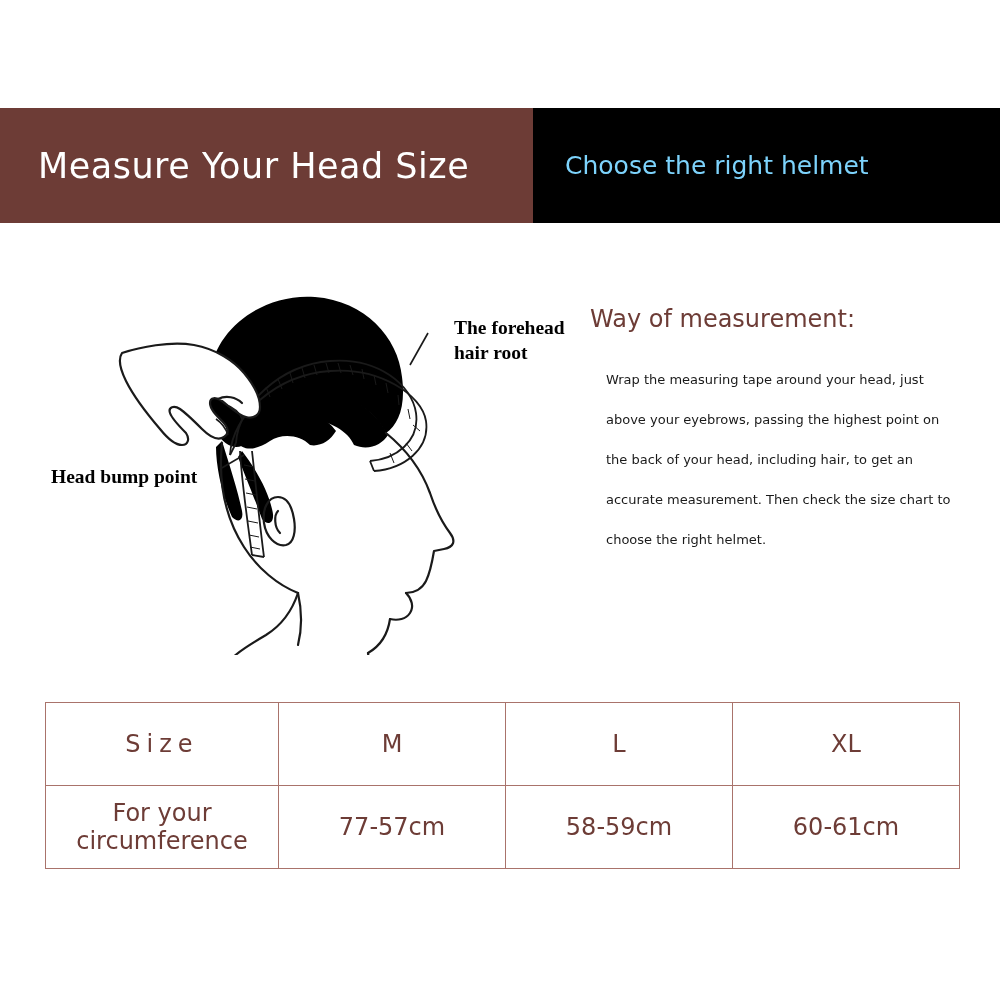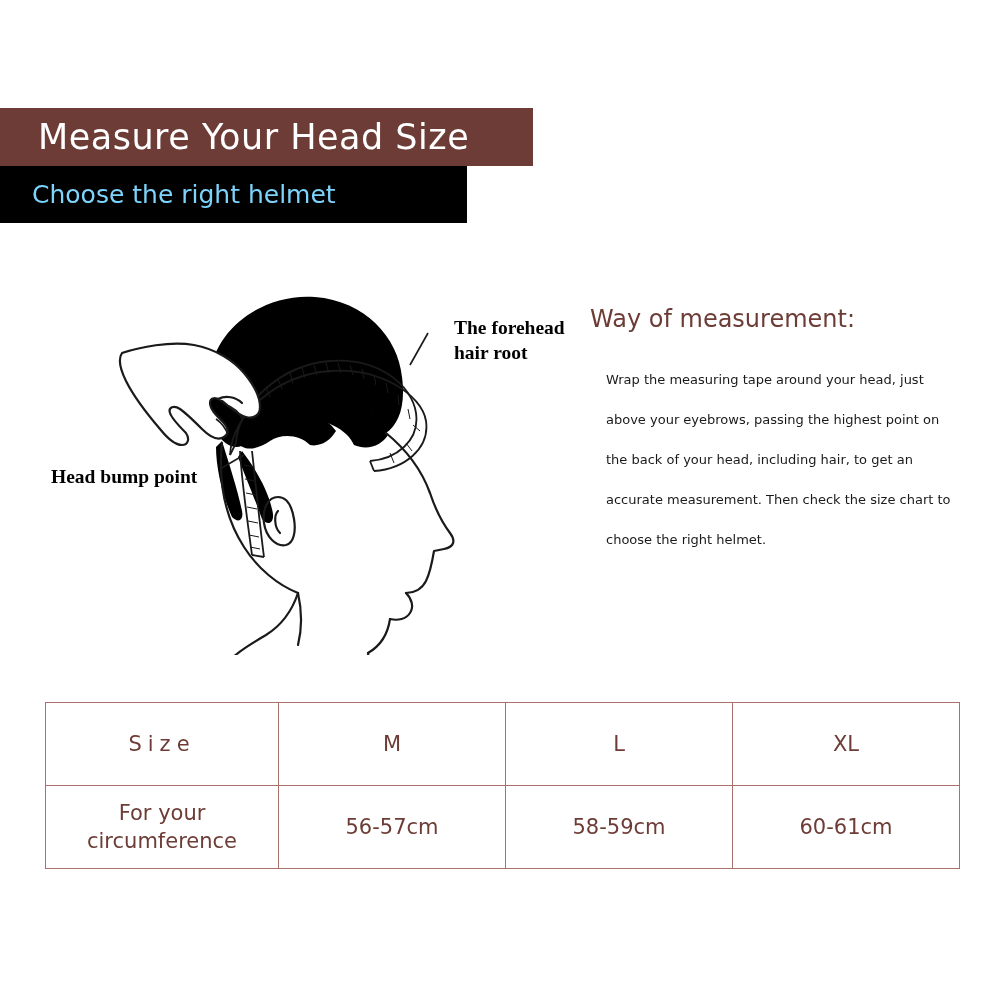--- a/index.html
+++ b/index.html
@@ -21,21 +21,20 @@
   }
 
   
   .banner {
     position: absolute;
     left: 0;
     top: 108px;
     width: 1000px;
     height: 115px;
     display: flex;
-    flex-direction: column;
   }
   .banner-left {
     width: 533px;
     height: 115px;
     background: #6d3c36;
     display: flex;
     align-items: center;
   }
   .banner-left .title {
     color: #ffffff;
@@ -120,21 +119,21 @@
     top: 702px;
     width: 910px;
     border-collapse: collapse;
     table-layout: fixed;
   }
   .size-table td {
     border: 1.5px solid #a9736b;
     color: #6d3c36;
     text-align: center;
     font-family: "DejaVu Sans", sans-serif;
-    font-size: 21px;
+    font-size: 24px;
     font-weight: 400;
     padding: 0;
   }
   .size-table tr.row-head td {
     height: 82px;
   }
   .size-table tr.row-body td {
     height: 82px;
   }
   .size-table td.col-label {
@@ -262,20 +261,20 @@
         <td class="col-label cell-size-word">Size</td>
         <td class="col-size">M</td>
         <td class="col-size">L</td>
         <td class="col-size">XL</td>
       </tr>
       <tr class="row-body">
         <td class="col-label cell-twoline">
           <span>For your</span><br>
           <span>circumference</span>
         </td>
-        <td class="col-size">56-57cm</td>
+        <td class="col-size">77-57cm</td>
         <td class="col-size">58-59cm</td>
         <td class="col-size">60-61cm</td>
       </tr>
     </tbody>
   </table>
 
 </div>
 
 </body></html>

